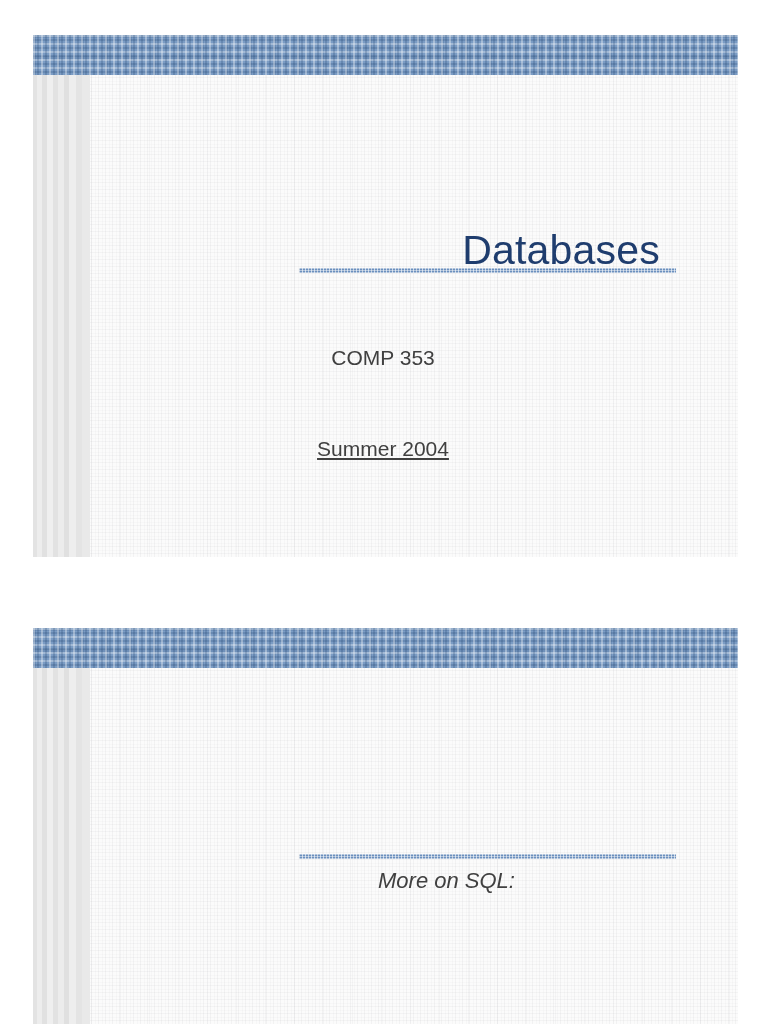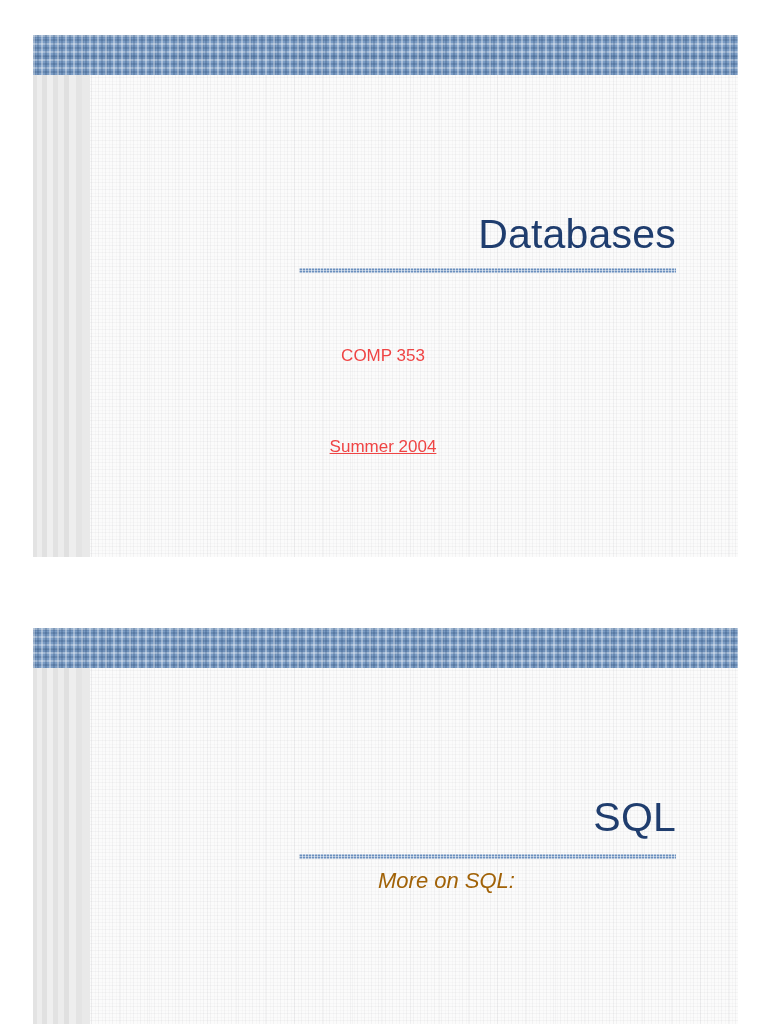--- a/index.html
+++ b/index.html
@@ -118,21 +118,21 @@
   .slide-title {
     position: absolute;
     left: 0;
     right: 62px;
     text-align: right;
     color: #1F3D6E;
     font-size: 41px;
     font-weight: normal;
     letter-spacing: 0.2px;
     line-height: 1;
-    margin: 0;
+    margin: 16px;
     white-space: nowrap;
   }
   .slide-1 .slide-title { top: 139px; }
   .slide-2 .slide-title { top: 129px; }
 
   
   .title-rule {
     position: absolute;
     left: 209px;
     width: 377px;
@@ -150,33 +150,33 @@
         rgba(0,0,0,0.00) 1px, rgba(0,0,0,0.00) 9px);
   }
   .slide-1 .title-rule { top: 193px; }
   .slide-2 .title-rule { top: 186px; }
 
   .subtitle-line {
     position: absolute;
     left: 0;
     right: 62px;
     text-align: center;
-    color: #ef4444;
-    font-size: 17px;
+    color: #404040;
+    font-size: 21px;
     line-height: 1;
     margin: 0;
     white-space: nowrap;
   }
   .subtitle-course { top: 272px; }
   .subtitle-term   { top: 363px; text-decoration: underline; }
 
   .body-line {
     position: absolute;
     left: 288px;
-    color: #a16207;
+    color: #404040;
     font-size: 22px;
     font-style: italic;
     line-height: 1;
     margin: 0;
     white-space: nowrap;
   }
   .slide-2 .body-line { top: 202px; }
 </style>
 </head>
 <body>
@@ -198,21 +198,20 @@
       <p class="subtitle-line subtitle-term">Summer 2004</p>
     </div>
   </section>
 
   <section class="slide slide-2">
     <div class="slide-body"></div>
     <div class="slide-gutter"></div>
     <div class="slide-band"></div>
 
     <div class="slide-content">
-      <h1 class="slide-title">SQL</h1>
 
       <div class="title-rule"></div>
 
       <p class="body-line">More on SQL:</p>
     </div>
   </section>
 
 </div>
 
 </body></html>

